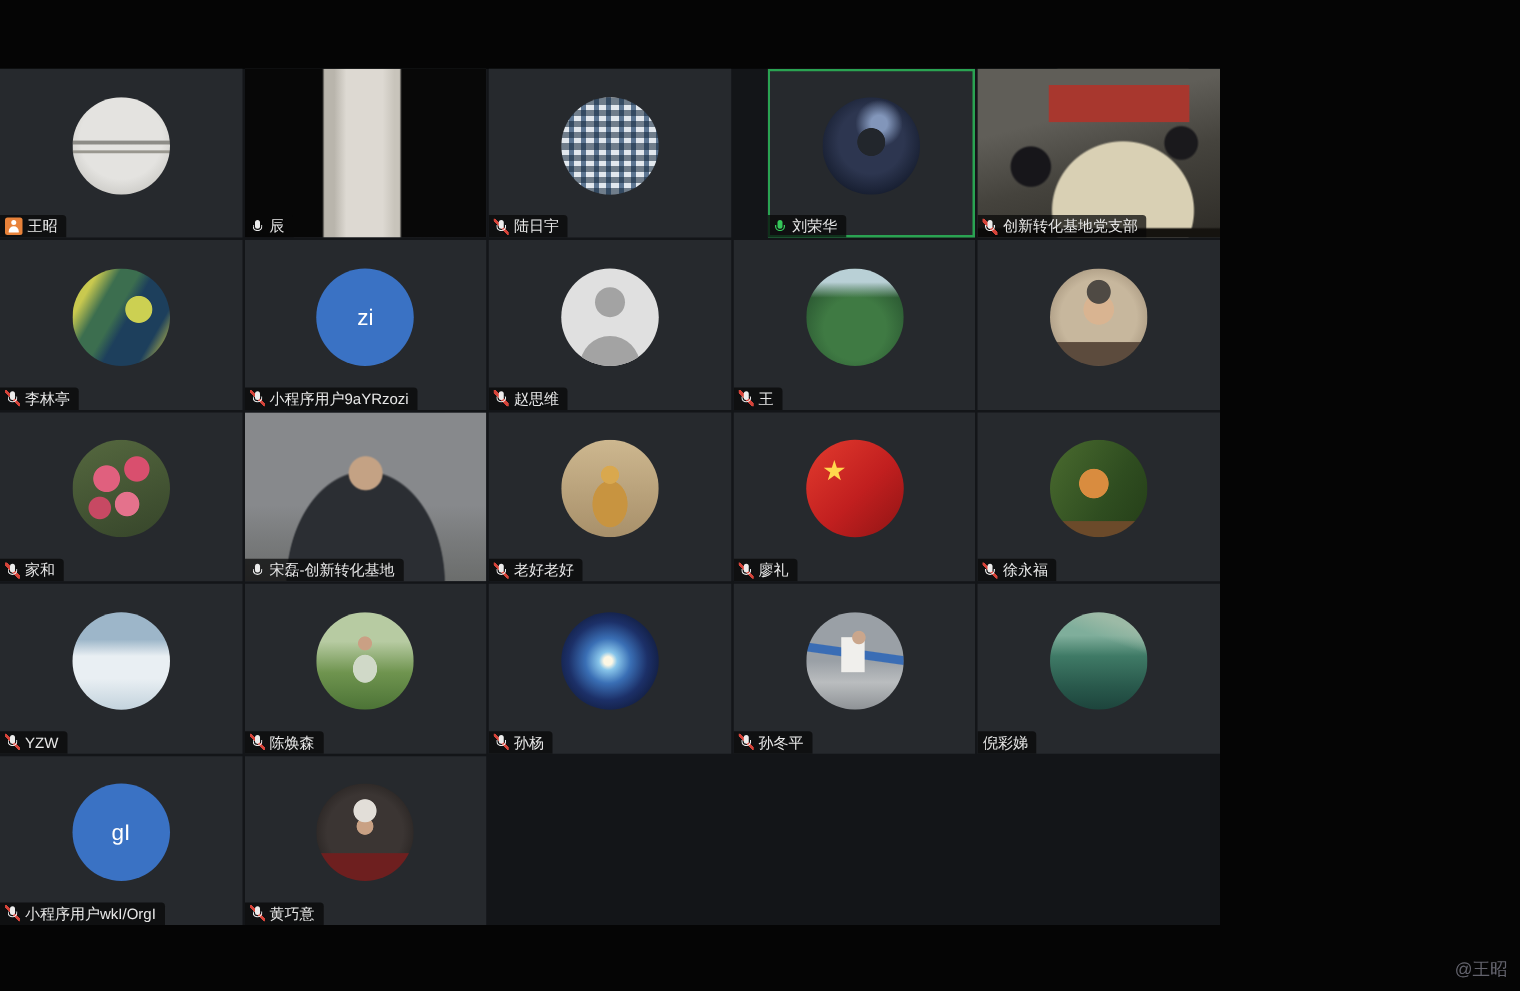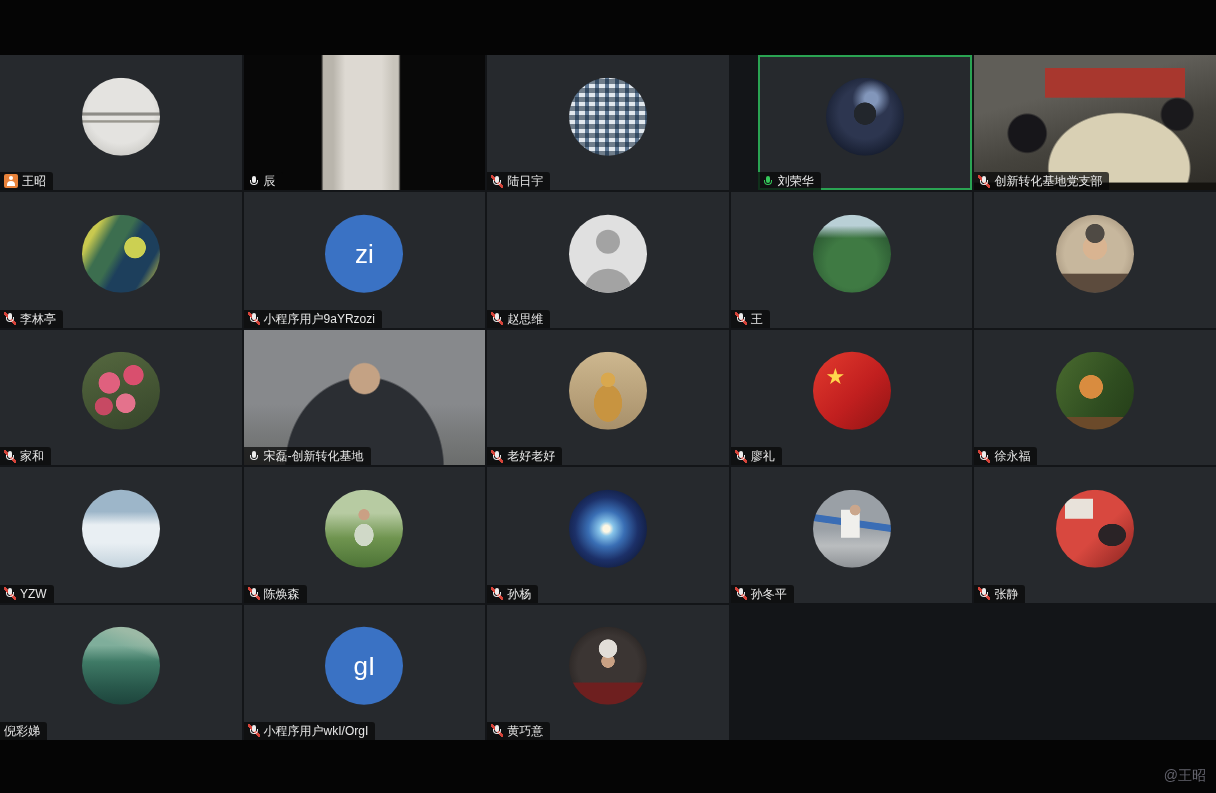--- a/index.html
+++ b/index.html
@@ -1,18 +1,18 @@
 <!DOCTYPE html>
 <html><head>
 <meta charset="utf-8">
 <style>
   html,body{margin:0;padding:0;background:#000;width:1216px;height:793px;overflow:hidden;
     font-family:"Liberation Sans","DejaVu Sans",sans-serif;}
   .stage{position:relative;width:1216px;height:793px;background:#050505;}
-  .grid{position:absolute;left:0;top:55px;width:1216px;height:685px;
+  .grid{position:absolute;left:0;top:55px;width:976px;height:685px;
     display:grid;grid-template-columns:repeat(5,1fr);grid-template-rows:repeat(5,1fr);
     gap:2px;background:#131518;}
   .tile{position:relative;background:#26292d;overflow:hidden;}
   .tile.active{box-shadow:inset 0 0 0 2px #2aa352;margin-left:27px;}
   
   .label{position:absolute;left:0;bottom:0;display:inline-flex;align-items:center;gap:4px;
     background:rgba(8,8,8,.74);color:#e8e8e8;font-size:12px;line-height:14px;
     padding:2px 7px 2px 4px;border-radius:0 3px 0 0;white-space:nowrap;z-index:5;}
   
   .mic{position:relative;width:12px;height:13px;display:inline-block;flex:none;}
@@ -26,21 +26,21 @@
   
   .badge-user{position:relative;width:14px;height:14px;background:#e8823a;border-radius:2px;flex:none;}
   .badge-user::before{content:"";position:absolute;left:5px;top:2px;width:4px;height:4px;
     border-radius:50%;background:#fff;}
   .badge-user::after{content:"";position:absolute;left:3px;top:7px;width:8px;height:5px;
     border-radius:4px 4px 0 0;background:#fff;}
   
   .avatar{position:absolute;left:50%;top:50%;transform:translate(-50%,-58%);
     width:78px;height:78px;border-radius:50%;overflow:hidden;}
   .avatar.letter{display:flex;align-items:center;justify-content:center;
-    background:#3a72c4;color:#fff;font-size:26px;}
+    background:#3a72c4;color:#fff;font-size:18px;}
   .av-rings{background:
     linear-gradient(180deg,transparent 44%,#8d8c87 45% 48%,transparent 49%,transparent 54%,#99978f 55% 57%,transparent 58%),
     radial-gradient(circle at 50% 42%,#e4e3e0 0 55%,#d0cfcb 75%,#b5b4b0 100%);}
   .av-weave{background:
     repeating-linear-gradient(0deg,rgba(18,38,58,.55) 0 5px,transparent 5px 9px),
     repeating-linear-gradient(90deg,#e2e8ee 0 6px,#5d7692 6px 10px);}
   .av-darkportrait{background:
     radial-gradient(circle at 50% 46%,#22262c 0 19%,transparent 20%),
     radial-gradient(circle at 58% 27%,#8296ba 0 9%,transparent 26%),
     radial-gradient(circle at 50% 45%,#2d3650 0 45%,#131a2b 80%,#0c101d 100%);}
@@ -253,27 +253,20 @@
     </div>
     <div class="tile">
       <div class="avatar av-showroom"></div>
       <div class="label">
         <span class="mic muted"></span>
         <span>孙冬平</span>
       </div>
     </div>
 
     <div class="tile">
-      <div class="avatar av-bus"></div>
-      <div class="label">
-        <span class="mic muted"></span>
-        <span>张静</span>
-      </div>
-    </div>
-    <div class="tile">
       <div class="avatar av-lake"></div>
       <div class="label">
         <span>倪彩娣</span>
       </div>
     </div>
     <div class="tile">
       <div class="avatar letter">gI</div>
       <div class="label">
         <span class="mic muted"></span>
         <span>小程序用户wkI/OrgI</span>

